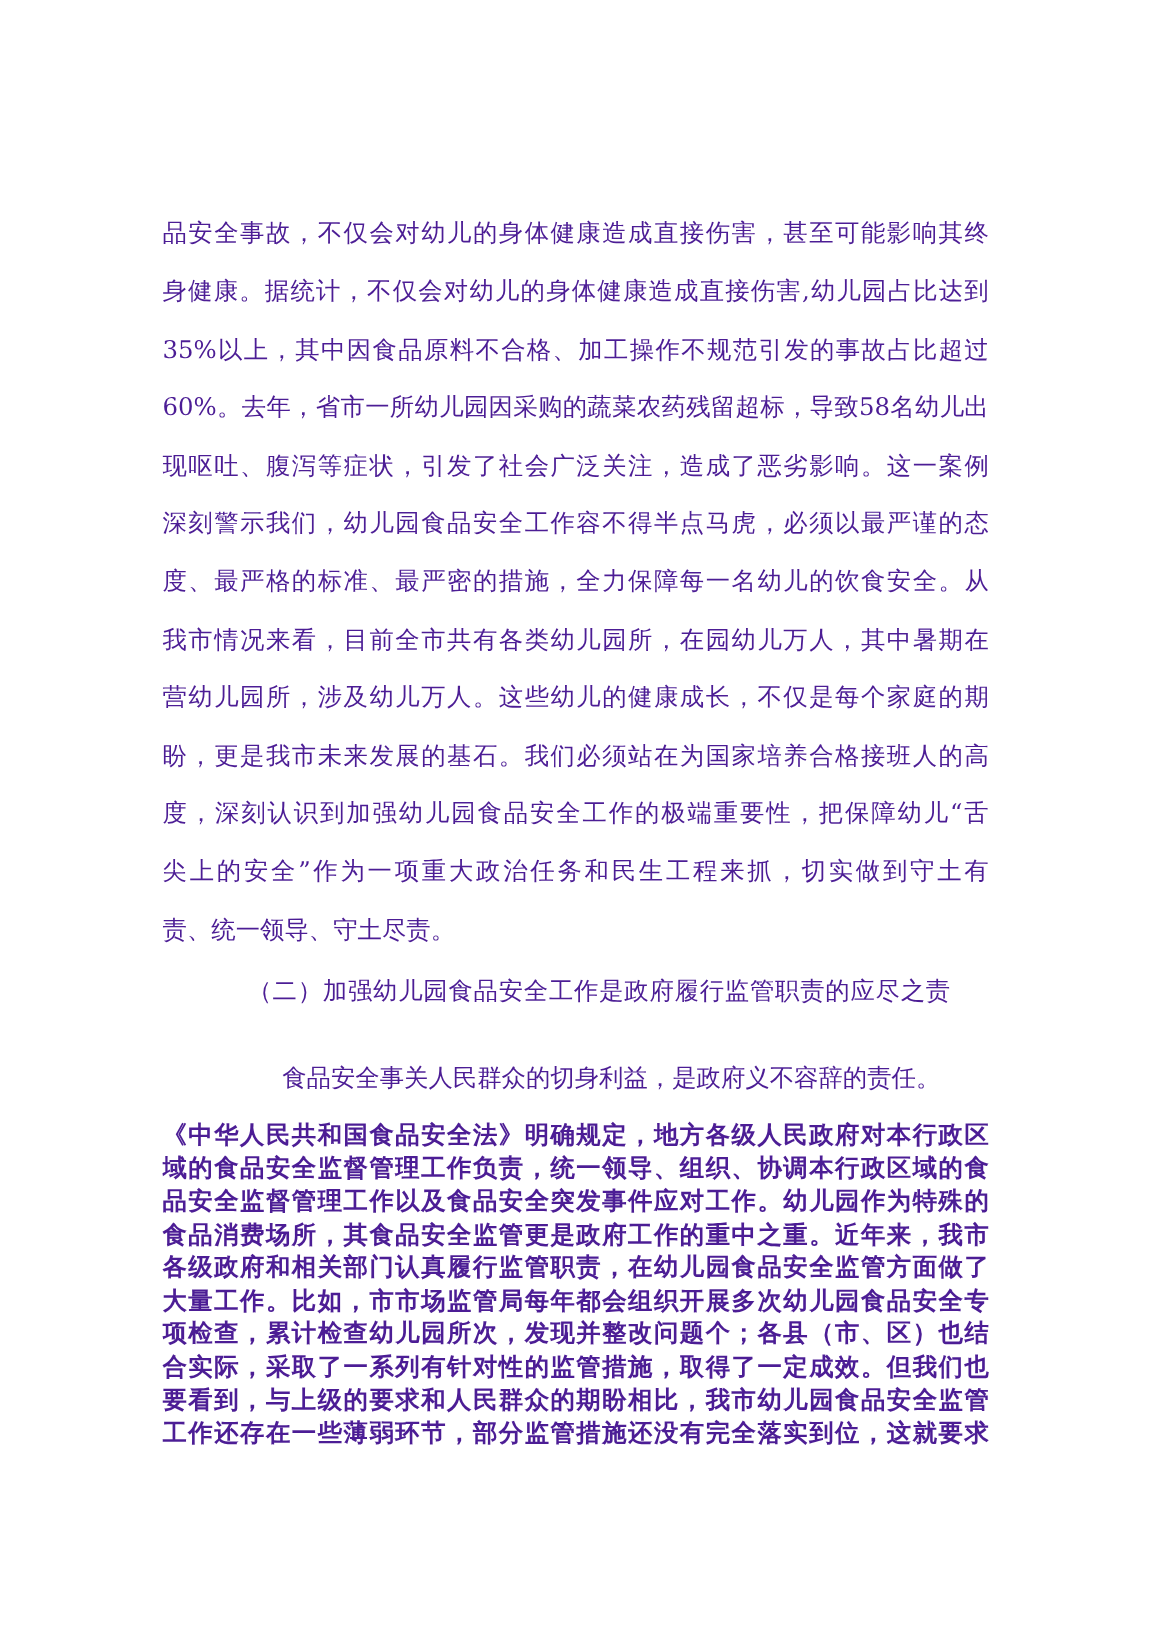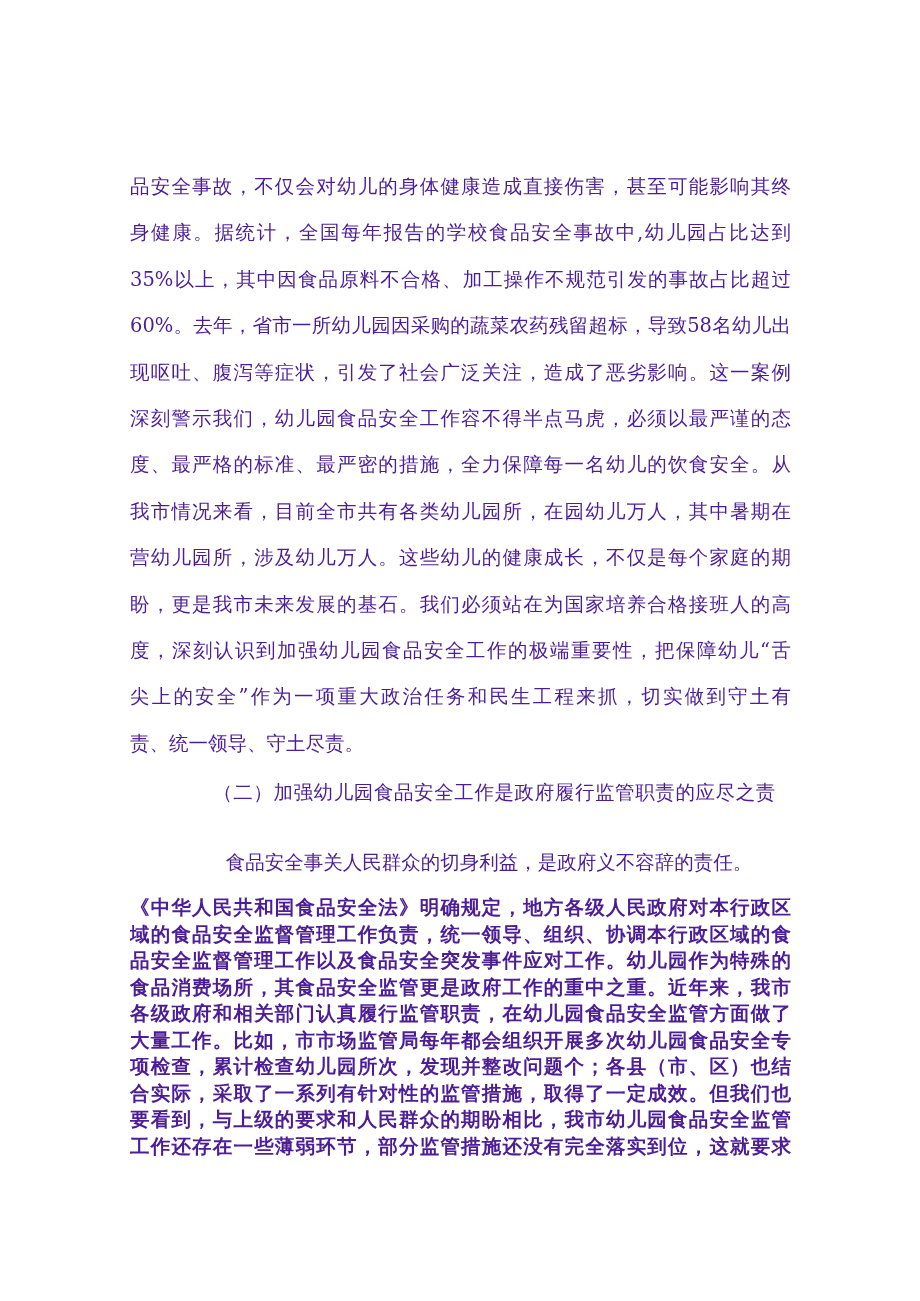--- a/index.html
+++ b/index.html
@@ -45,21 +45,21 @@
     text-justify: inter-character;
     font-weight: bold;
   }
   .heading-line {
     line-height: 46.4px;
     height: 46.4px;
     overflow: hidden;
     text-indent: 68px;
     letter-spacing: 0.6px;
     white-space: nowrap;
-    text-align: center;
+    text-align: left;
   }
   .lead-line {
     line-height: 46.4px;
     height: 46.4px;
     overflow: hidden;
     text-indent: 57px;
     white-space: nowrap;
     text-align: center;
   }
   #para-opening { top: 148px; }
@@ -67,21 +67,21 @@
   #lead-sentence { top: 824px; }
   #para-legal { top: 879px; }
 </style>
 </head>
 <body>
 
 <div class="page">
 
   <div class="block" id="para-opening">
     <div class="line-lg">品安全事故，不仅会对幼儿的身体健康造成直接伤害，甚至可能影响其终</div>
-    <div class="line-lg">身健康。据统计，全国每年报告的学校食品安全事故中,幼儿园占比达到</div>
+    <div class="line-lg">身健康。据统计，不仅会对幼儿的身体健康造成直接伤害,幼儿园占比达到</div>
     <div class="line-lg">35%以上，其中因食品原料不合格、加工操作不规范引发的事故占比超过</div>
     <div class="line-lg">60%。去年，省市一所幼儿园因采购的蔬菜农药残留超标，导致58名幼儿出</div>
     <div class="line-lg">现呕吐、腹泻等症状，引发了社会广泛关注，造成了恶劣影响。这一案例</div>
     <div class="line-lg">深刻警示我们，幼儿园食品安全工作容不得半点马虎，必须以最严谨的态</div>
     <div class="line-lg">度、最严格的标准、最严密的措施，全力保障每一名幼儿的饮食安全。从</div>
     <div class="line-lg">我市情况来看，目前全市共有各类幼儿园所，在园幼儿万人，其中暑期在</div>
     <div class="line-lg">营幼儿园所，涉及幼儿万人。这些幼儿的健康成长，不仅是每个家庭的期</div>
     <div class="line-lg">盼，更是我市未来发展的基石。我们必须站在为国家培养合格接班人的高</div>
     <div class="line-lg">度，深刻认识到加强幼儿园食品安全工作的极端重要性，把保障幼儿“舌</div>
     <div class="line-lg">尖上的安全”作为一项重大政治任务和民生工程来抓，切实做到守土有</div>

